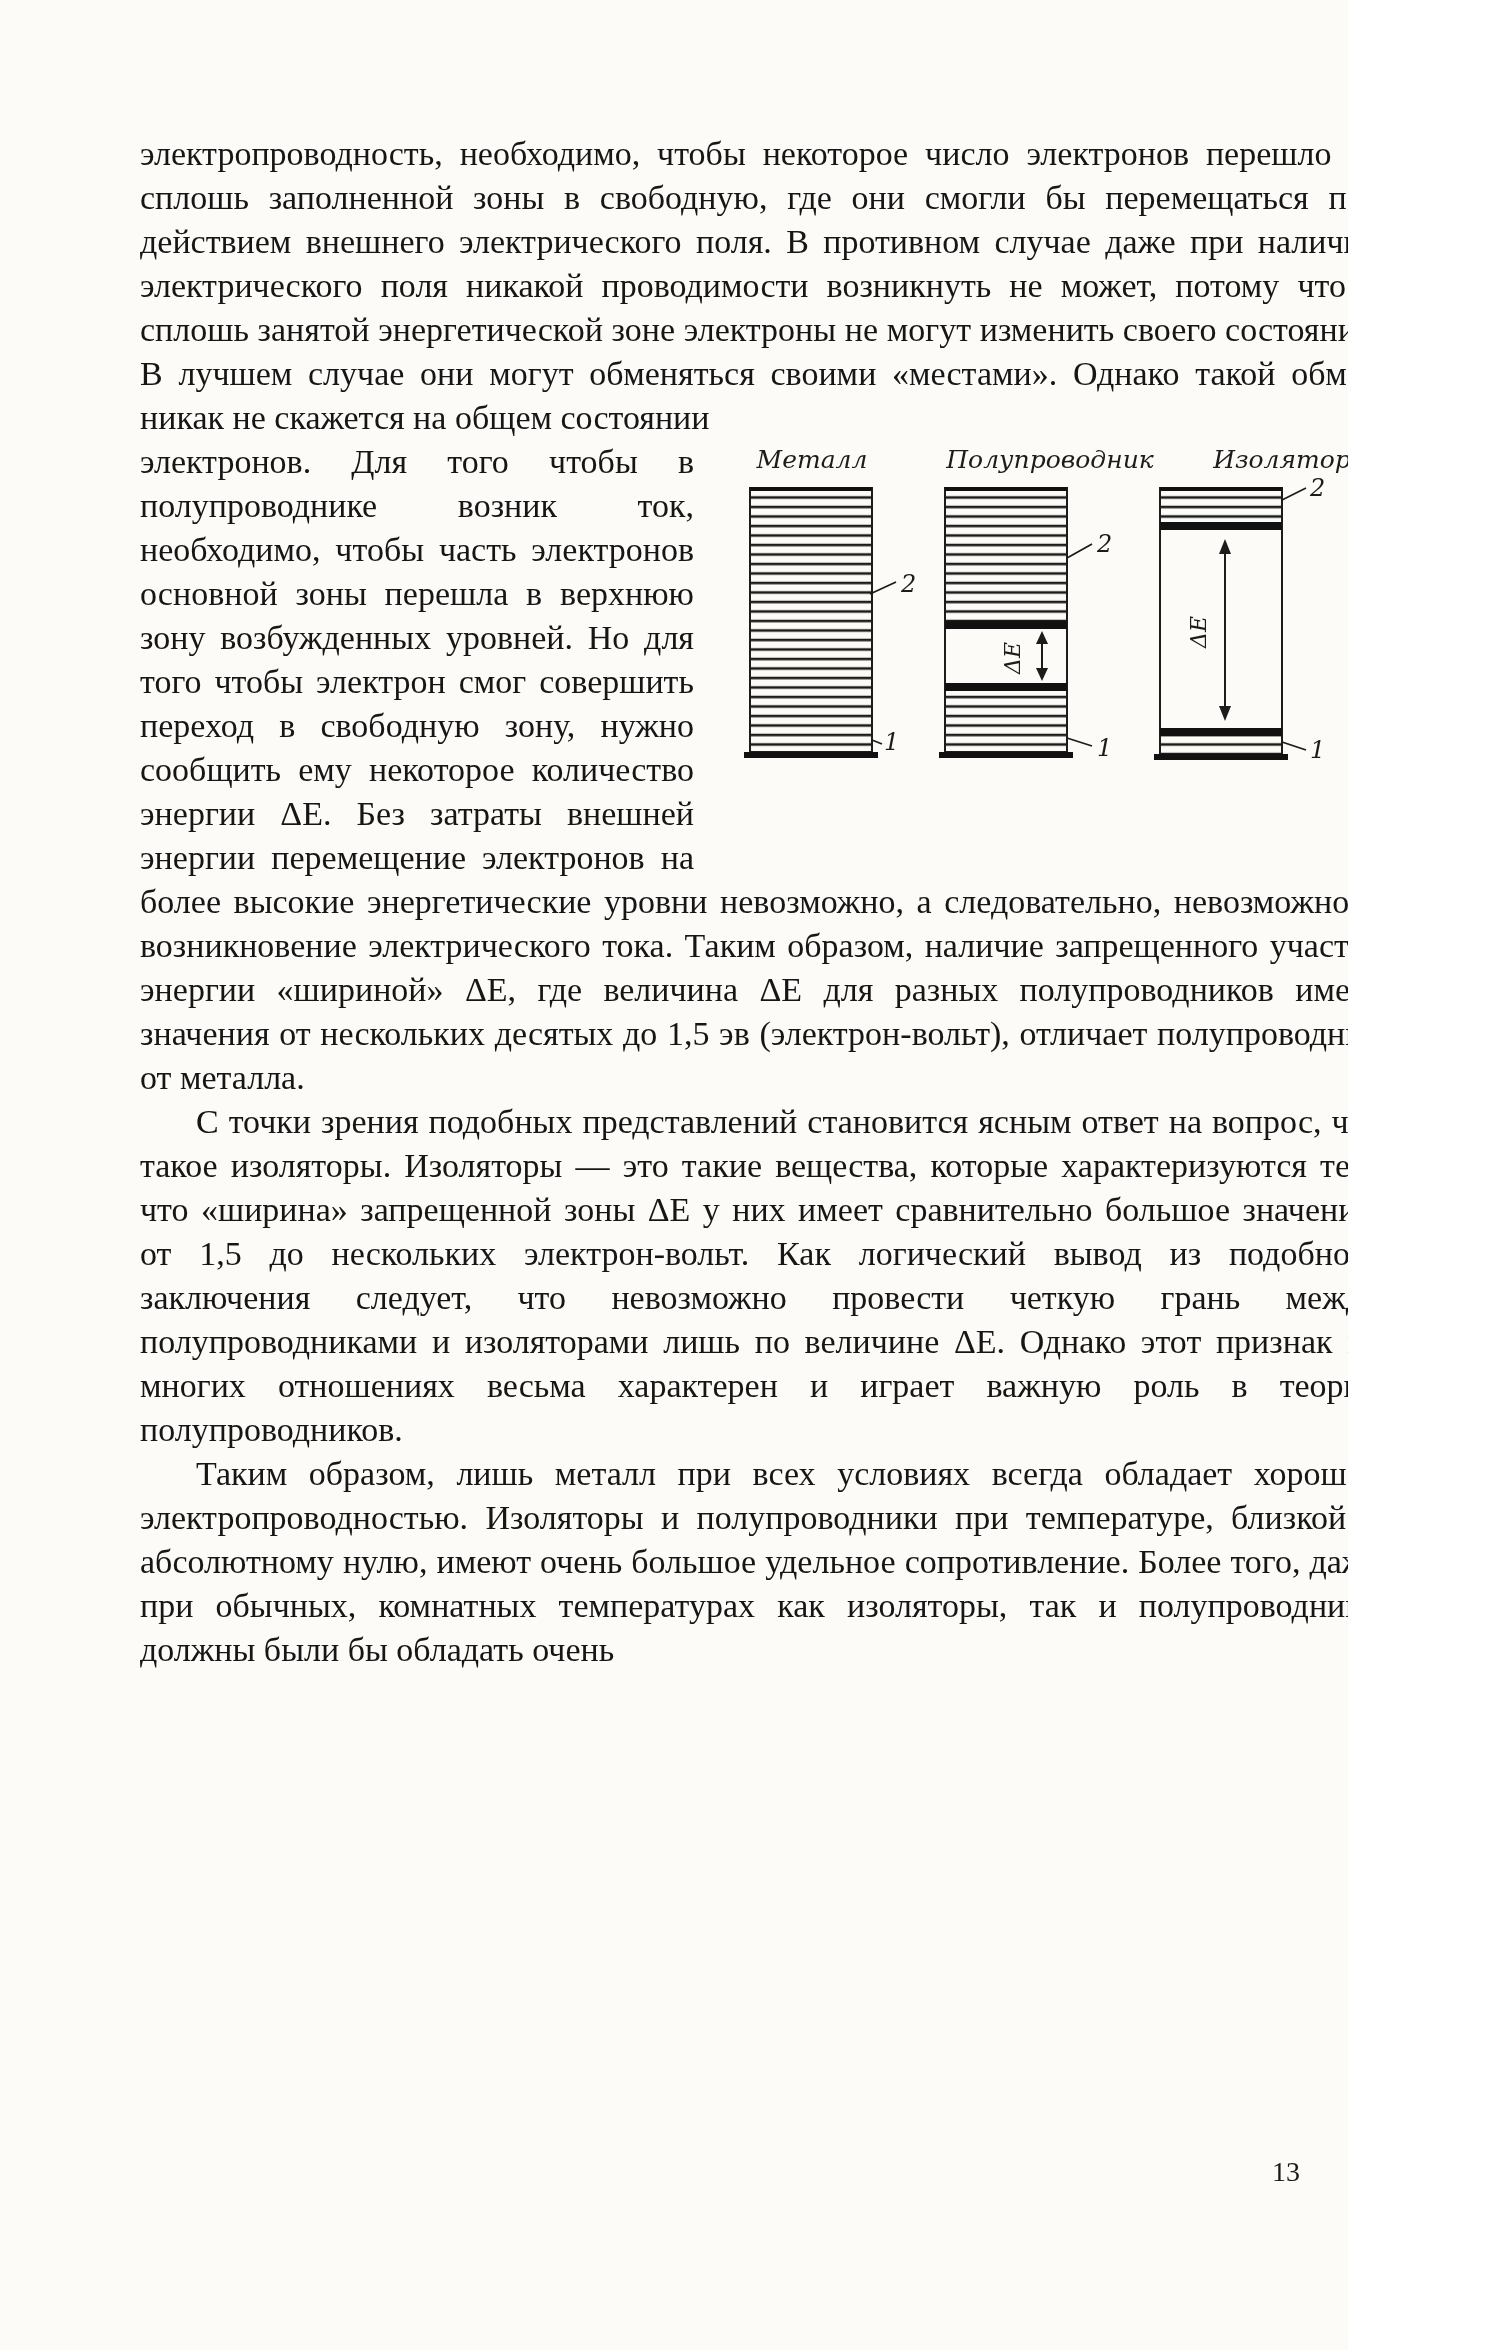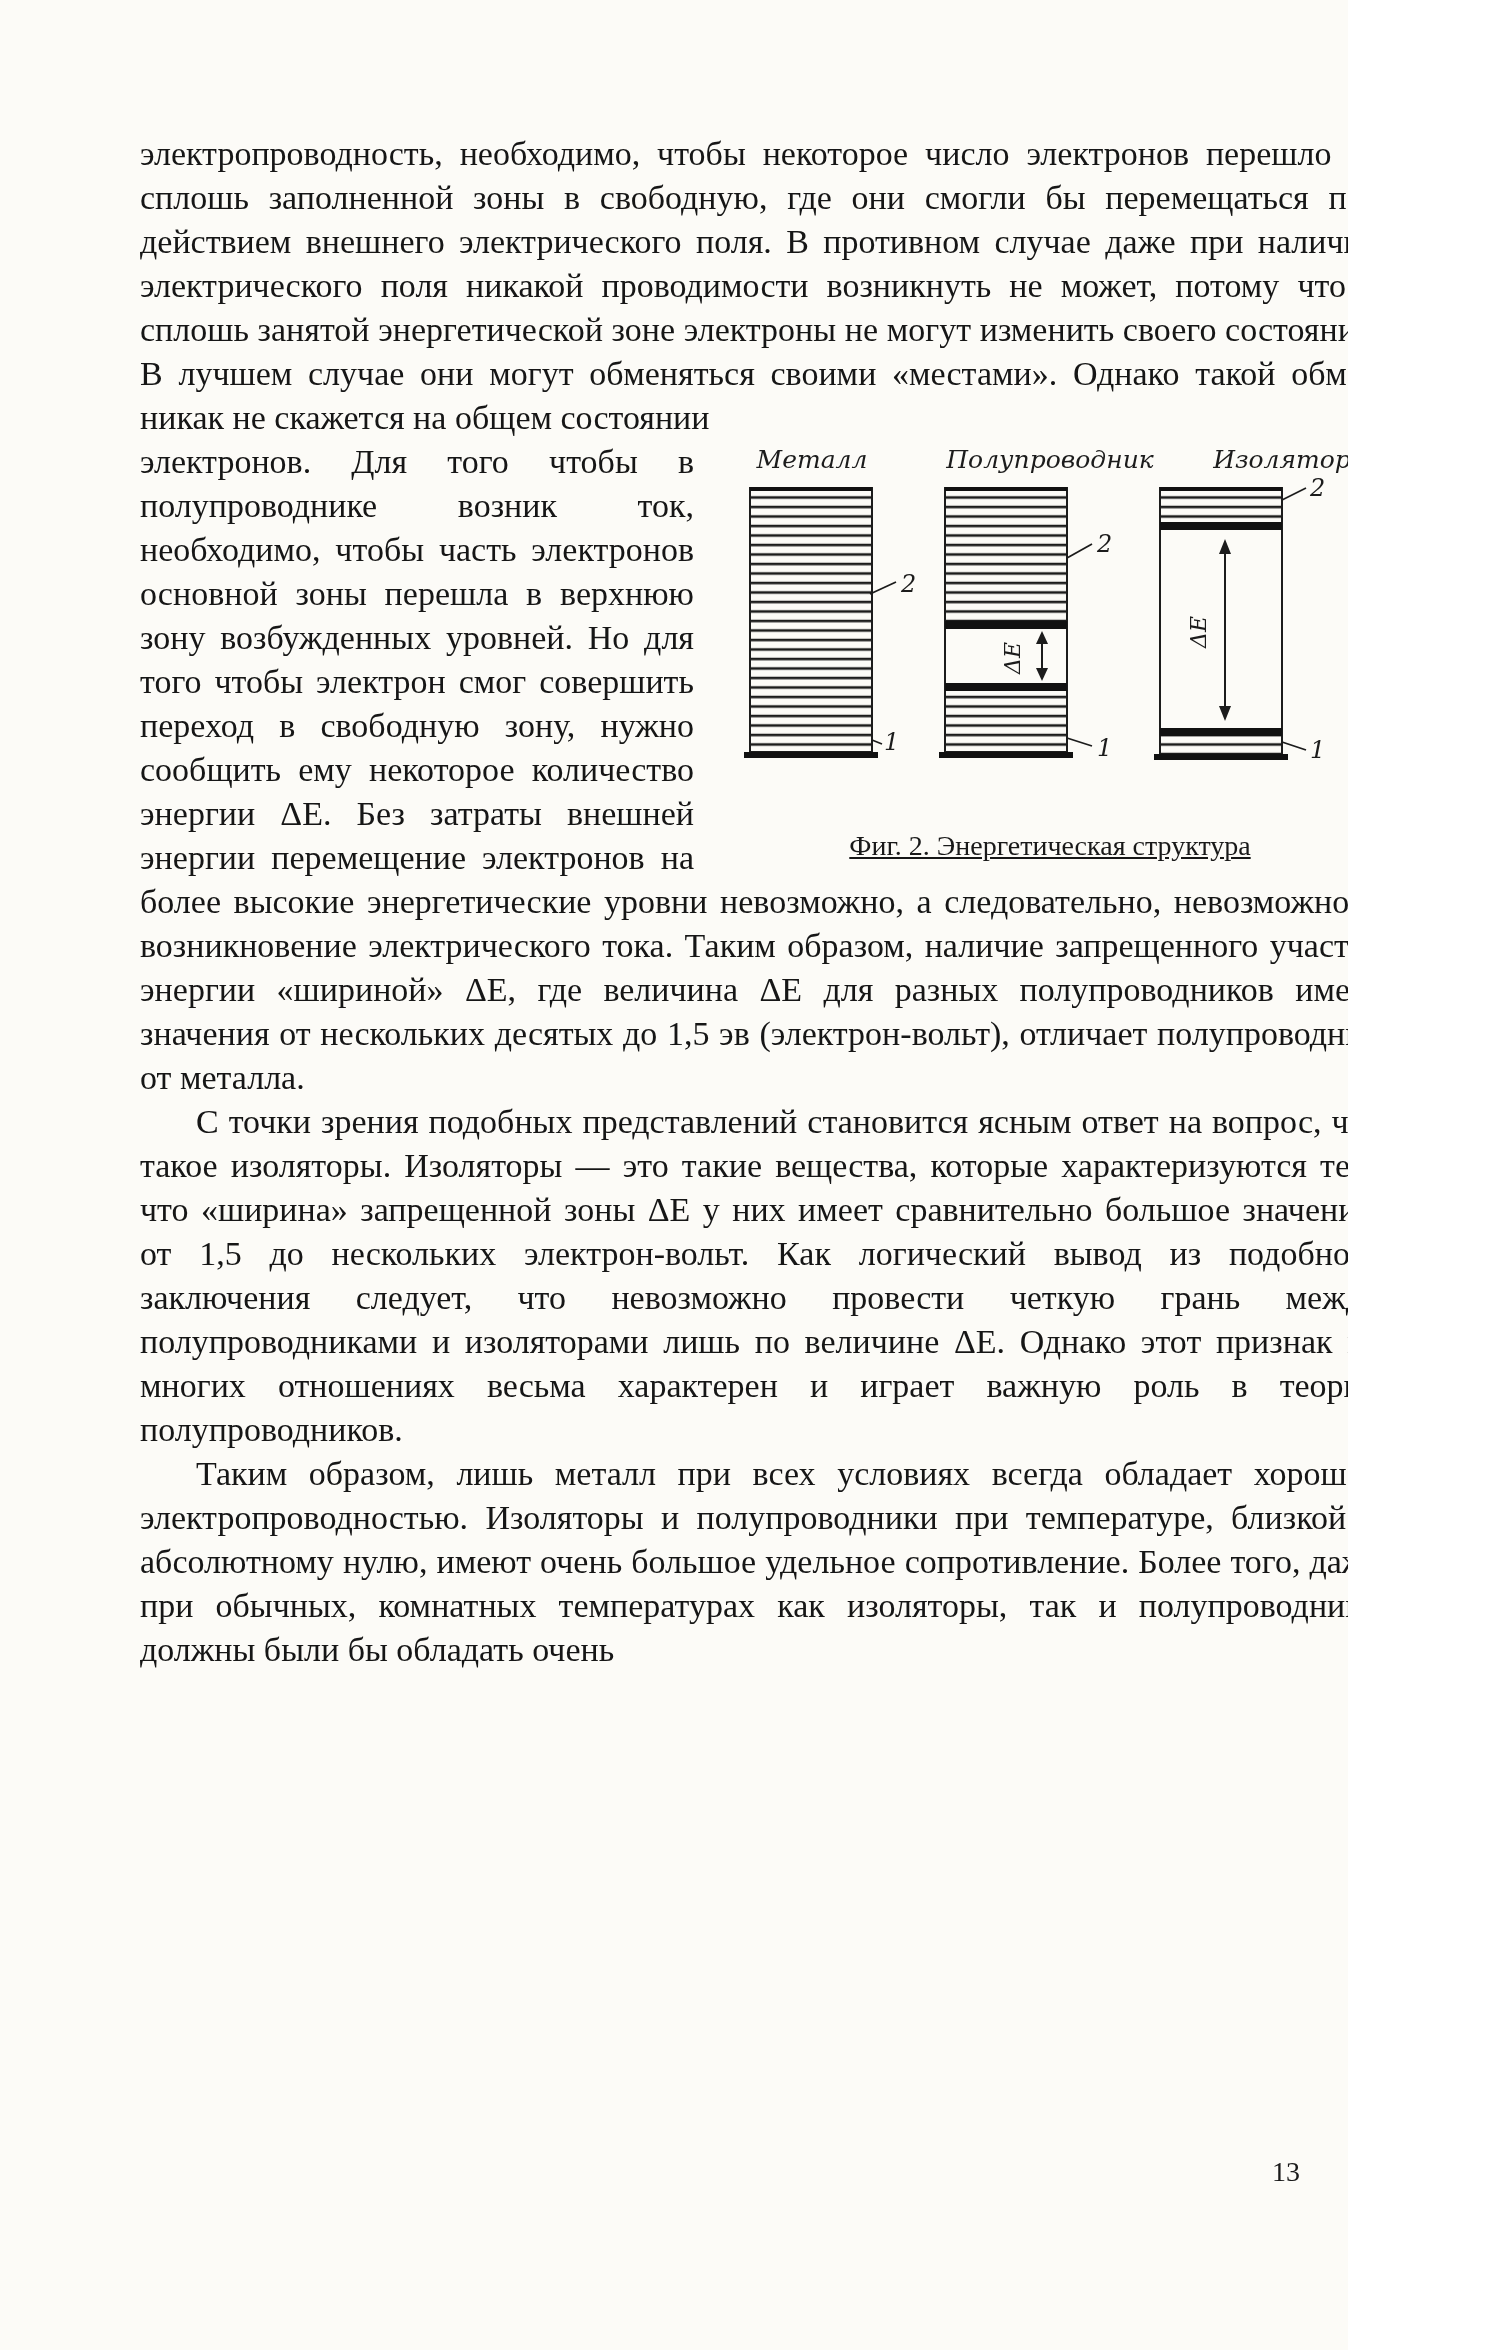--- a/index.html
+++ b/index.html
@@ -124,21 +124,20 @@
           <polygon points="499,260 511,260 505,275" fill="#1c1c1c"></polygon>
           <text x="486" y="186" class="fde" text-anchor="middle" transform="rotate(-90 486 186)">ΔE</text>
           <line x1="562" y1="54" x2="586" y2="42" stroke="#1c1c1c" stroke-width="1.8"></line>
           <text x="590" y="50" class="fnum">2</text>
           <line x1="562" y1="296" x2="586" y2="304" stroke="#1c1c1c" stroke-width="1.8"></line>
           <text x="590" y="312" class="fnum">1</text>
         </g>
       </svg>
 
       <figcaption class="caption">
-        <div>Фиг. 2. Энергетическая структура</div>
       </figcaption>
     </figure>
 
     <p class="para">электронов. Для того чтобы в полупроводнике возник ток, необходимо, чтобы часть электронов основной зоны перешла в верхнюю зону возбужденных уровней. Но для того чтобы электрон смог совершить переход в свободную зону, нужно сообщить ему некоторое количество энергии ΔE. Без затраты внешней энергии перемещение электронов на более высокие энергетические уровни невозможно, а следовательно, невозможно и возникновение электрического тока. Таким образом, наличие запрещенного участка энергии «шириной» ΔE, где величина ΔE для разных полупроводников имеет значения от нескольких десятых до 1,5 эв (электрон-вольт), отличает полупроводник от металла.</p>
 
     <p class="para indent">С точки зрения подобных представлений становится ясным ответ на вопрос, что такое изоляторы. Изоляторы — это такие вещества, которые характеризуются тем, что «ширина» запрещенной зоны ΔE у них имеет сравнительно большое значение, от 1,5 до нескольких электрон-вольт. Как логический вывод из подобного заключения следует, что невозможно провести четкую грань между полупроводниками и изоляторами лишь по величине ΔE. Однако этот признак во многих отношениях весьма характерен и играет важную роль в теории полупроводников.</p>
 
     <p class="para indent">Таким образом, лишь металл при всех условиях всегда обладает хорошей электропроводностью. Изоляторы и полупроводники при температуре, близкой к абсолютному нулю, имеют очень большое удельное сопротивление. Более того, даже при обычных, комнатных температурах как изоляторы, так и полупроводники должны были бы обладать очень</p>
 
   </div>

